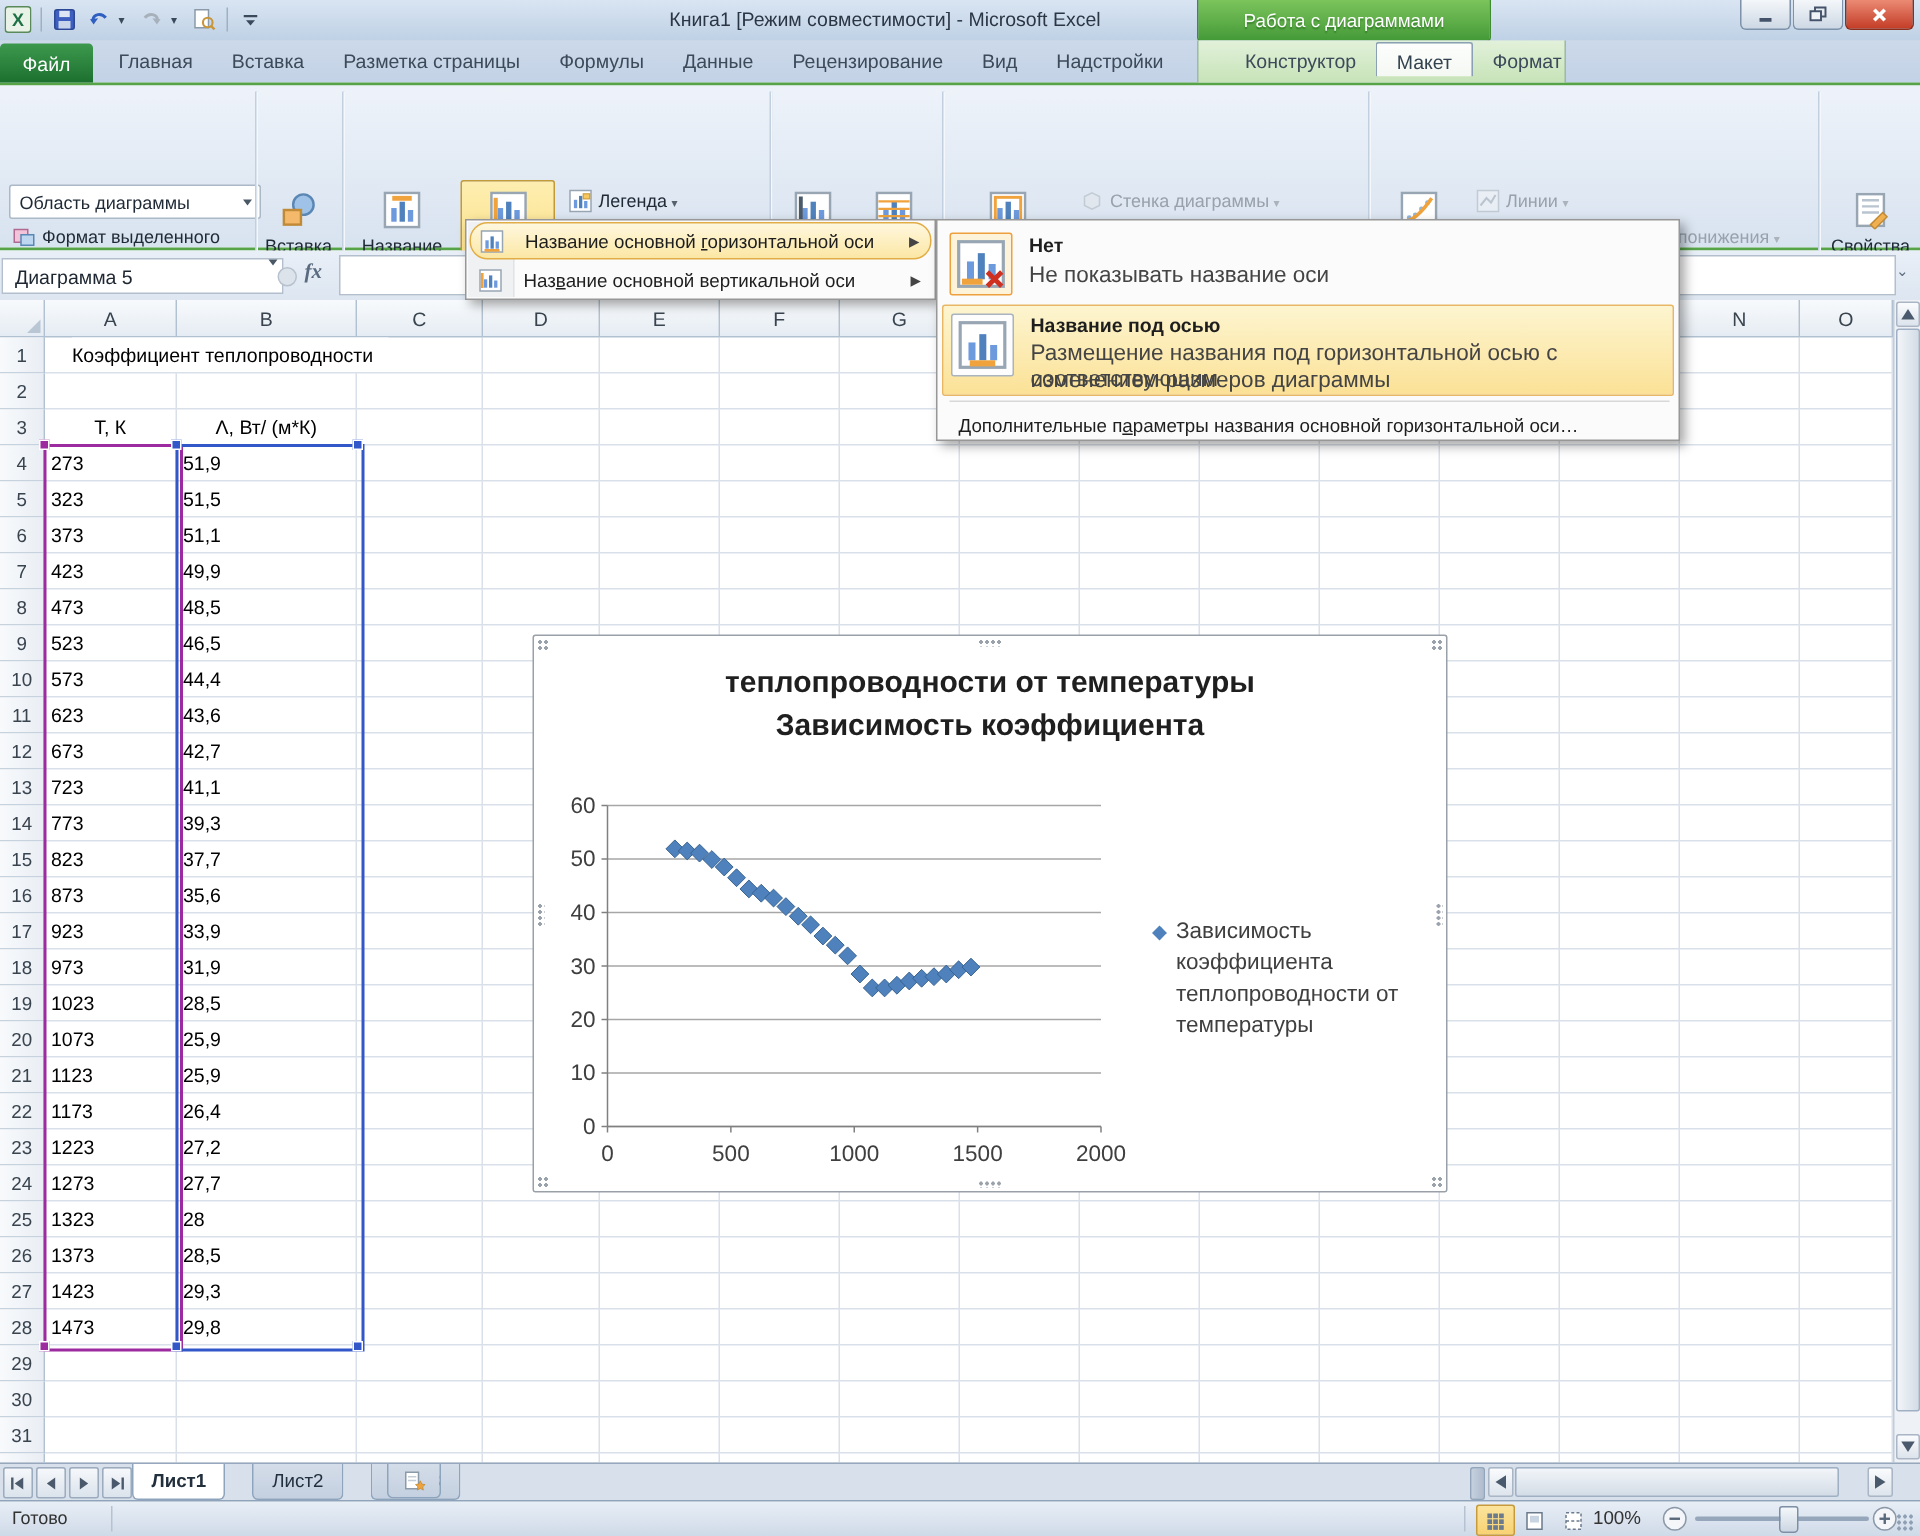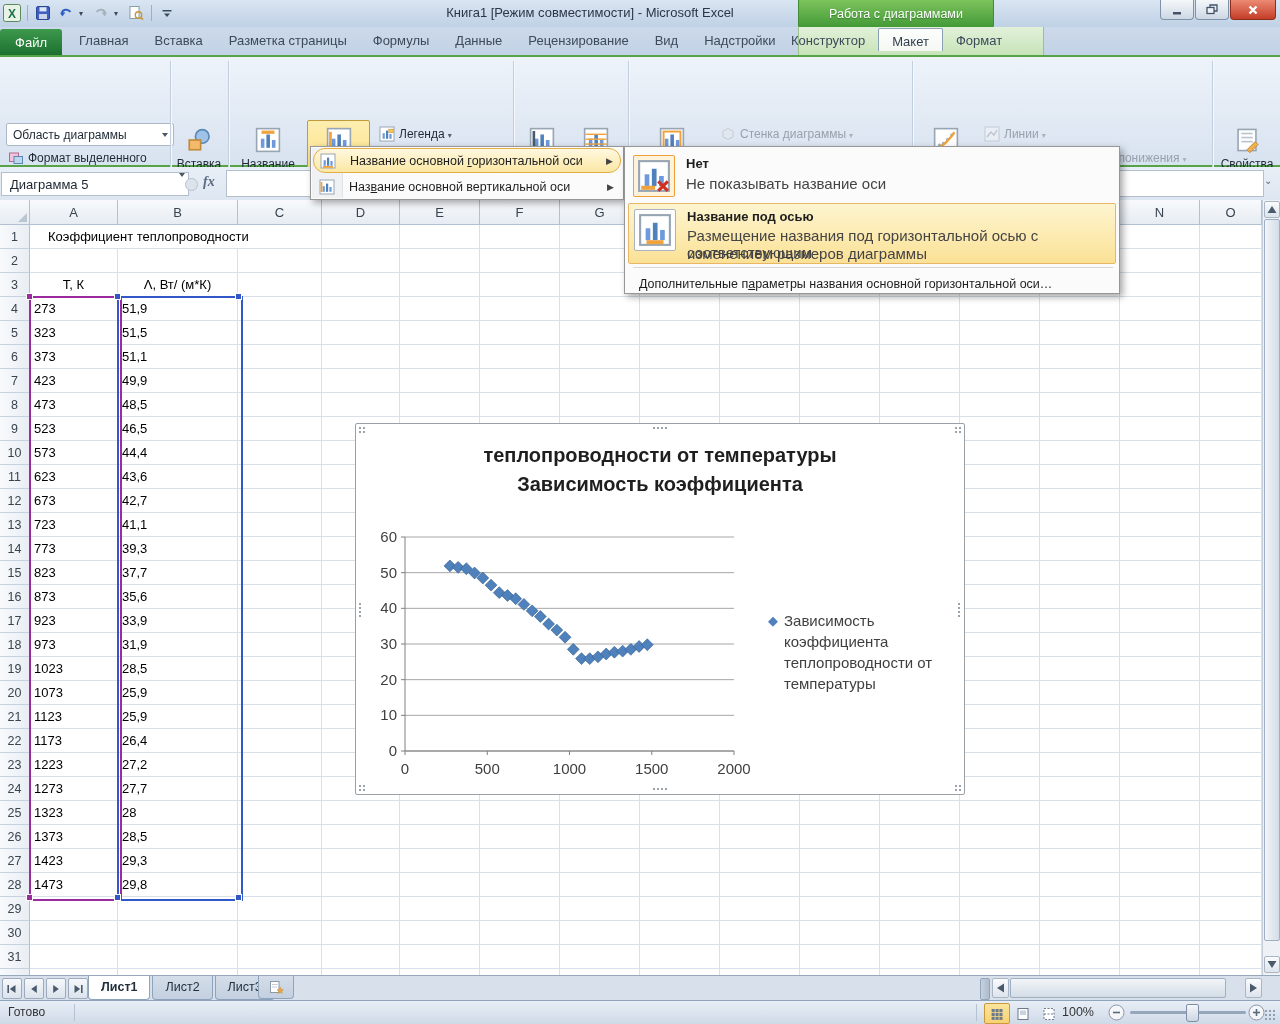--- a/index.html
+++ b/index.html
@@ -20,21 +20,21 @@
   .wbtn{width:32px;height:19px;background:linear-gradient(#f4f7fa,#cdd8e4);border:1px solid #7e93ab;border-top:none;
     border-radius:0 0 4px 4px;display:flex;align-items:center;justify-content:center;}
   .wbtn.close{width:44px;background:linear-gradient(#eb8a74,#c43d27);border-color:#8c2e1c;}
   
   #tabrow{left:0;top:27px;width:1280px;height:28px;background:linear-gradient(#ccd9ea,#c3d2e6);border-bottom:2px solid #57a348;}
   #file-tab{left:0;top:2px;width:62px;height:26px;background:linear-gradient(#3d994d,#1c702f);border-radius:3px 3px 0 0;
     color:#fff;font-size:13px;display:flex;align-items:center;justify-content:center;}
   #tabs-main{left:66px;top:0;height:28px;display:flex;}
   .tab{padding:0 13px;line-height:28px;font-size:13px;color:#3c4a5a;white-space:nowrap;}
   #ctx-bg{left:798px;top:0;width:244px;height:28px;background:linear-gradient(#e2f1da,#c7e3b8);border-left:1px solid #9dbf8b;border-right:1px solid #9dbf8b;}
-  #tabs-ctx{left:778px;top:0;height:24px;display:flex;}
+  #tabs-ctx{left:817px;top:0;height:24px;display:flex;}
   .tab.active{background:linear-gradient(#fdfefd,#f4f8f2);border:1px solid #8ba0b5;border-bottom:none;border-radius:2px 2px 0 0;
     line-height:26px;margin-top:1px;color:#33424f;}
   #ribbonctl{right:8px;top:33px;display:flex;gap:8px;align-items:center;}
   
   #ribbon{left:0;top:57px;width:1280px;height:108px;background:linear-gradient(#eef3fa,#e2eaf4 55%,#d8e3f0);border-bottom:2px solid #57a348;}
   .gsep{position:absolute;top:4px;width:1px;height:150px;background:#c2cfdf;border-right:1px solid #f4f8fc;}
   .smallbtn{position:absolute;height:22px;display:flex;align-items:center;gap:4px;font-size:12px;color:#1f2a36;padding:0 4px;white-space:nowrap;}
   .smallbtn.gray{color:#98a1ac;}
   .smallbtn.gray svg{opacity:.5;}
   .dda::after{content:"▾";font-size:8px;color:#55606c;margin-left:3px;}
@@ -80,21 +80,21 @@
   #vscroll{left:1262px;top:200px;width:18px;height:775px;background:#eef1f5;border-left:1px solid #c3cdd9;box-sizing:border-box;}
   .sbtn{position:absolute;width:16px;height:17px;background:linear-gradient(#fafbfd,#dde4ec);border:1px solid #aab6c5;border-radius:2px;
     display:flex;align-items:center;justify-content:center;box-sizing:border-box;left:1px;}
   #vthumb{position:absolute;left:1px;top:19px;width:16px;height:722px;background:linear-gradient(90deg,#f2f5f9,#d3dce6);
     border:1px solid #9fb0c4;border-radius:2px;box-sizing:border-box;}
   
   #tabstrip{left:0;top:975px;width:1280px;height:25px;background:#d7e0eb;border-top:1px solid #98a8bc;box-sizing:border-box;}
   #navbtns{left:2px;top:2px;display:flex;gap:2px;}
   .navb{width:18px;height:19px;background:linear-gradient(#f6f8fb,#dbe3ec);border:1px solid #9cabbd;border-radius:2px;
     display:flex;align-items:center;justify-content:center;}
-  #sheet-tabs{left:88px;top:0;display:flex;gap:2px;height:24px;}
+  #sheet-tabs{left:88px;top:0;display:flex;gap:18px;height:24px;}
   .stab{padding:0 12px;line-height:22px;font-size:12.5px;color:#22303e;background:linear-gradient(#d4dde9,#c4d0e0);
     border:1px solid #8ea4bc;border-top:none;border-radius:0 0 4px 4px;}
   .stab.active{background:#fff;font-weight:bold;}
   #instab{left:258px;top:0;width:34px;height:22px;background:linear-gradient(#d4dde9,#c4d0e0);border:1px solid #8ea4bc;border-top:none;
     border-radius:0 0 4px 4px;display:flex;align-items:center;justify-content:center;}
   #tsplit{left:980px;top:2px;width:8px;height:20px;background:linear-gradient(90deg,#c6d1de,#aebccd);border:1px solid #93a5ba;border-radius:2px;}
   #hscroll{left:992px;top:2px;width:270px;height:20px;}
   #hthumb{position:absolute;left:18px;top:0;width:216px;height:20px;background:linear-gradient(#f2f5f9,#d3dce6);border:1px solid #9fb0c4;border-radius:2px;box-sizing:border-box;}
   .hsb{position:absolute;top:0;width:17px;height:20px;background:linear-gradient(#fafbfd,#dde4ec);border:1px solid #aab6c5;border-radius:2px;
     display:flex;align-items:center;justify-content:center;box-sizing:border-box;}

